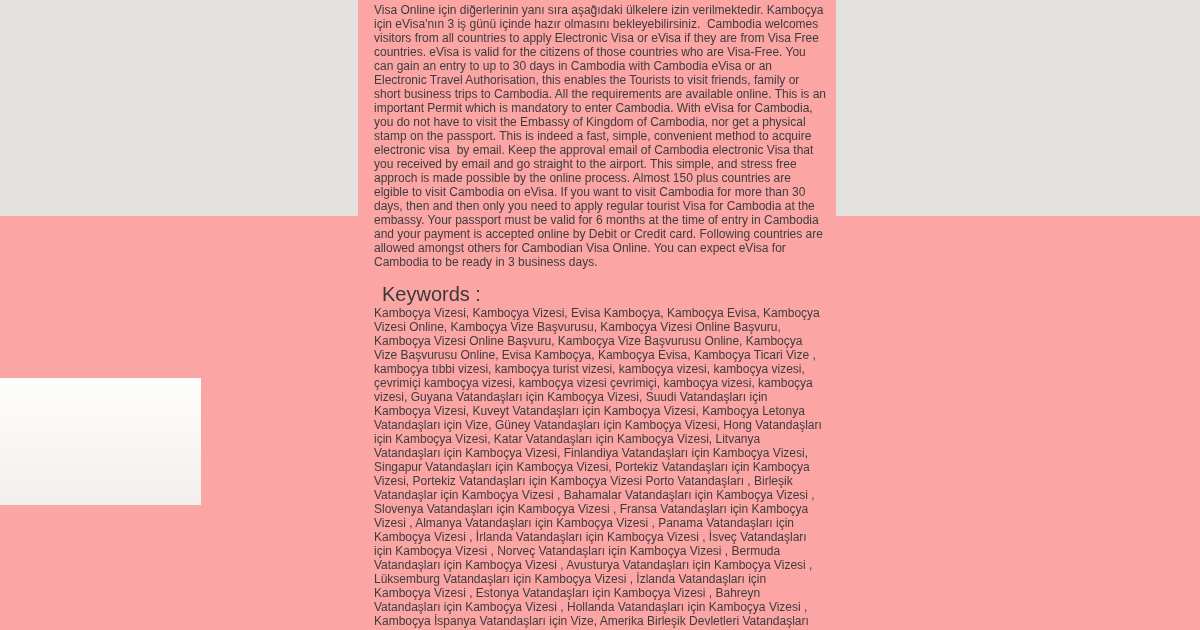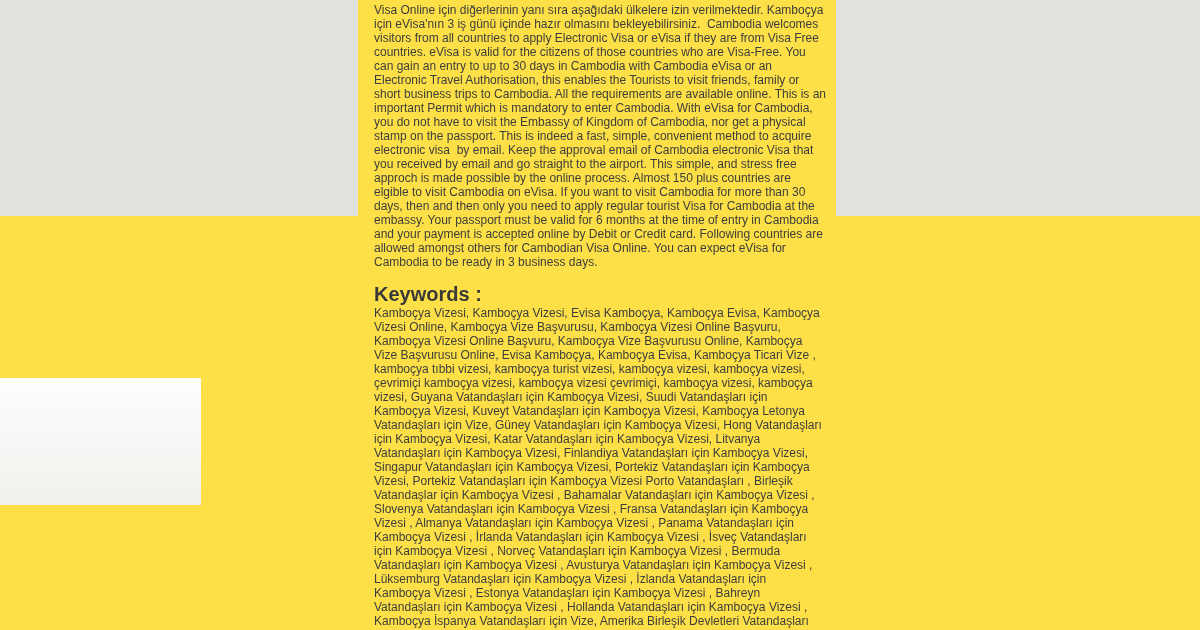--- a/index.html
+++ b/index.html
@@ -4,21 +4,21 @@
 <style>
   html, body {
     margin: 0;
     padding: 0;
     background: #ffffff;
   }
   #canvas {
     position: relative;
     width: 1200px;
     height: 630px;
-    background: #fde047;
+    background: #fca5a5;
     overflow: hidden;
     font-family: "Liberation Sans", sans-serif;
   }
   .top-band {
     position: absolute;
     top: 0;
     height: 216px;
     background: #e3e1de;
   }
   .top-band.left  { left: 0;     width: 358px; }
@@ -40,24 +40,24 @@
   }
   .intro-paragraph {
     margin: 0;
     padding-top: 3px;
     font-size: 12px;
     line-height: 14px;
     white-space: pre-wrap;
     color: #3d3d3d;
   }
   .keywords-heading {
-    margin: 14px 0 0 0;
+    margin: 14px 0 0 8px;
     font-size: 20px;
     line-height: 22px;
-    font-weight: 700;
+    font-weight: 400;
     color: #393939;
     white-space: pre-wrap;
   }
   .keywords-paragraph {
     margin: 1px 0 0 0;
     font-size: 12px;
     line-height: 14px;
     white-space: pre-wrap;
     color: #3d3d3d;
   }

